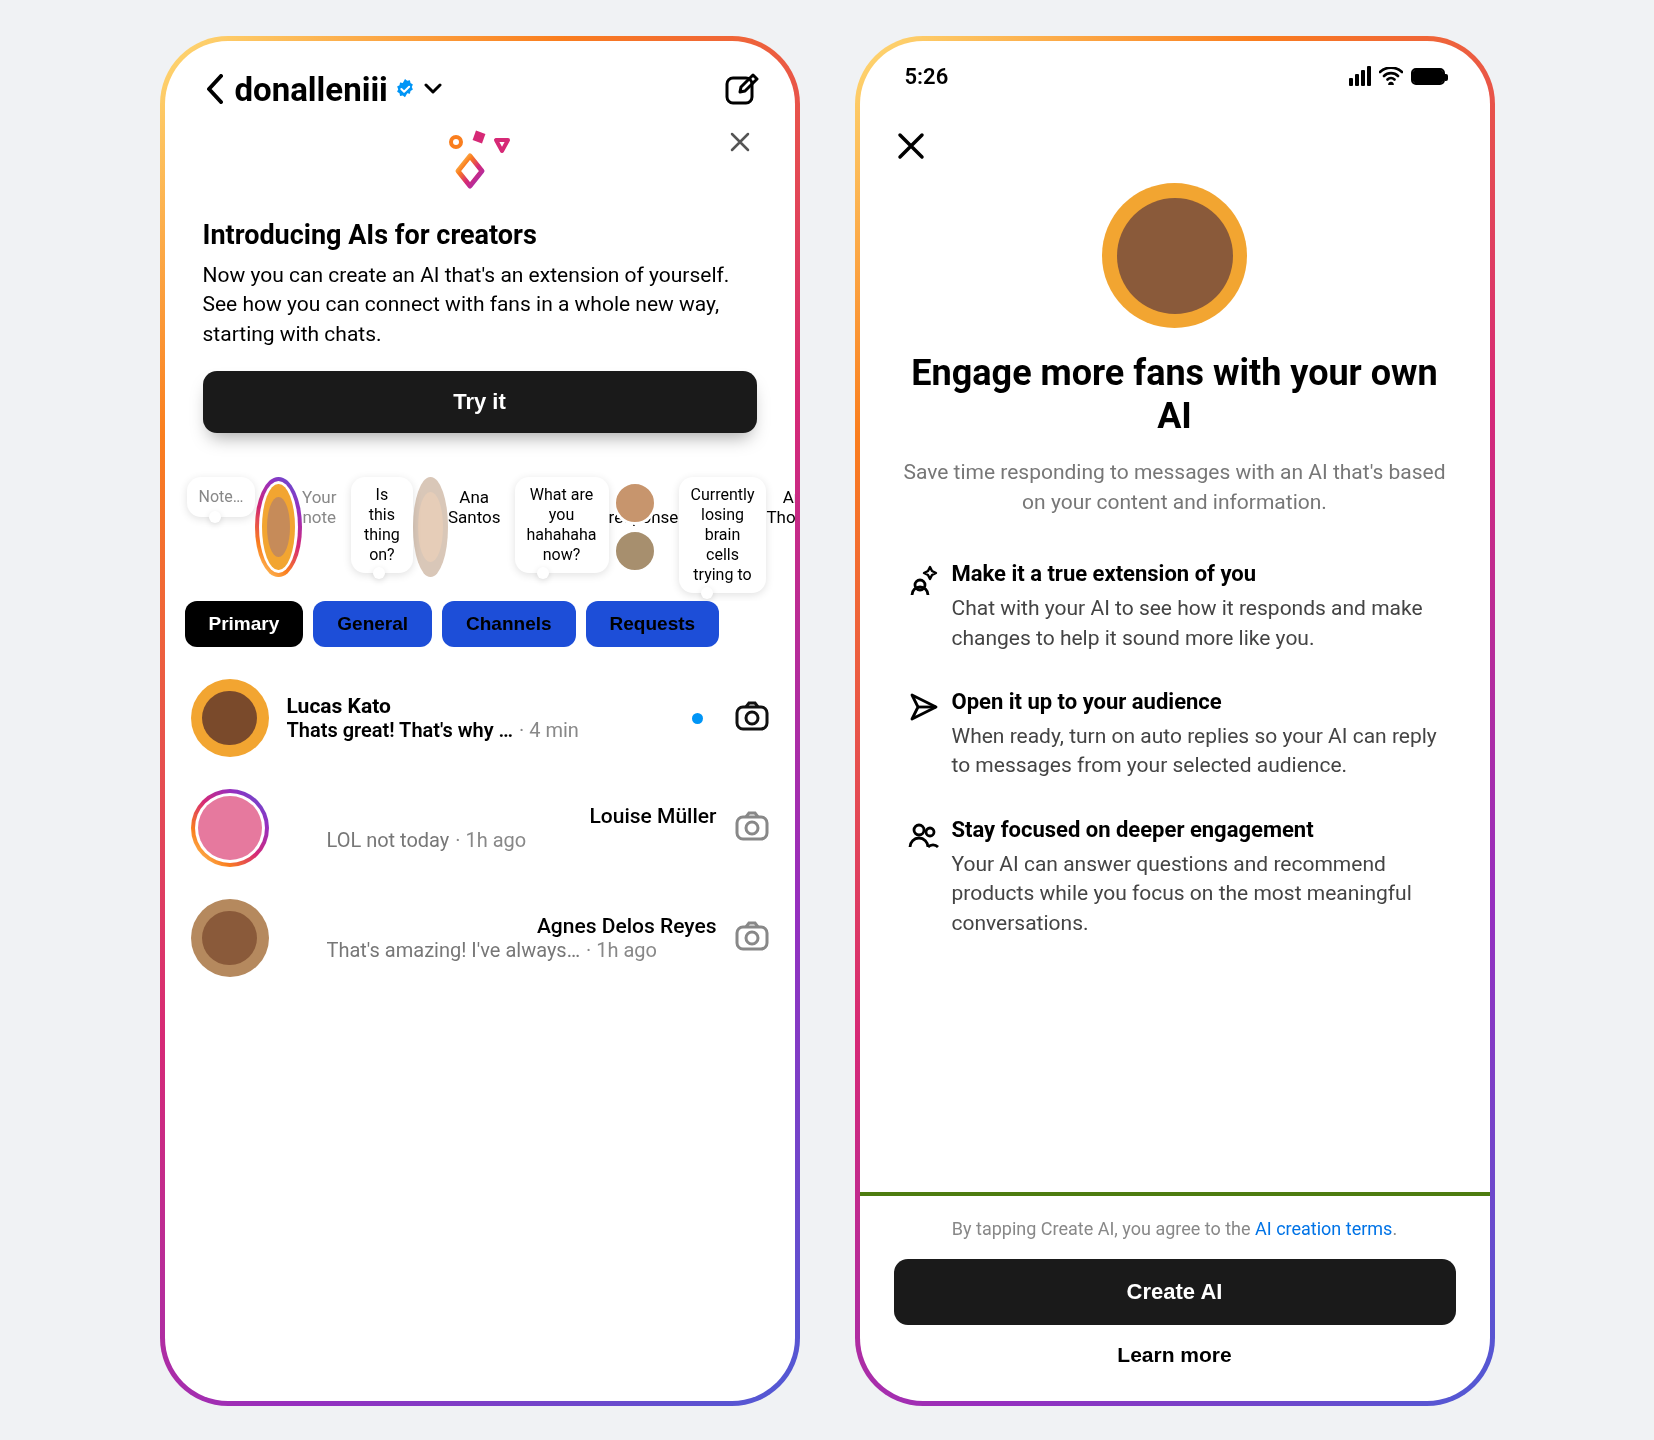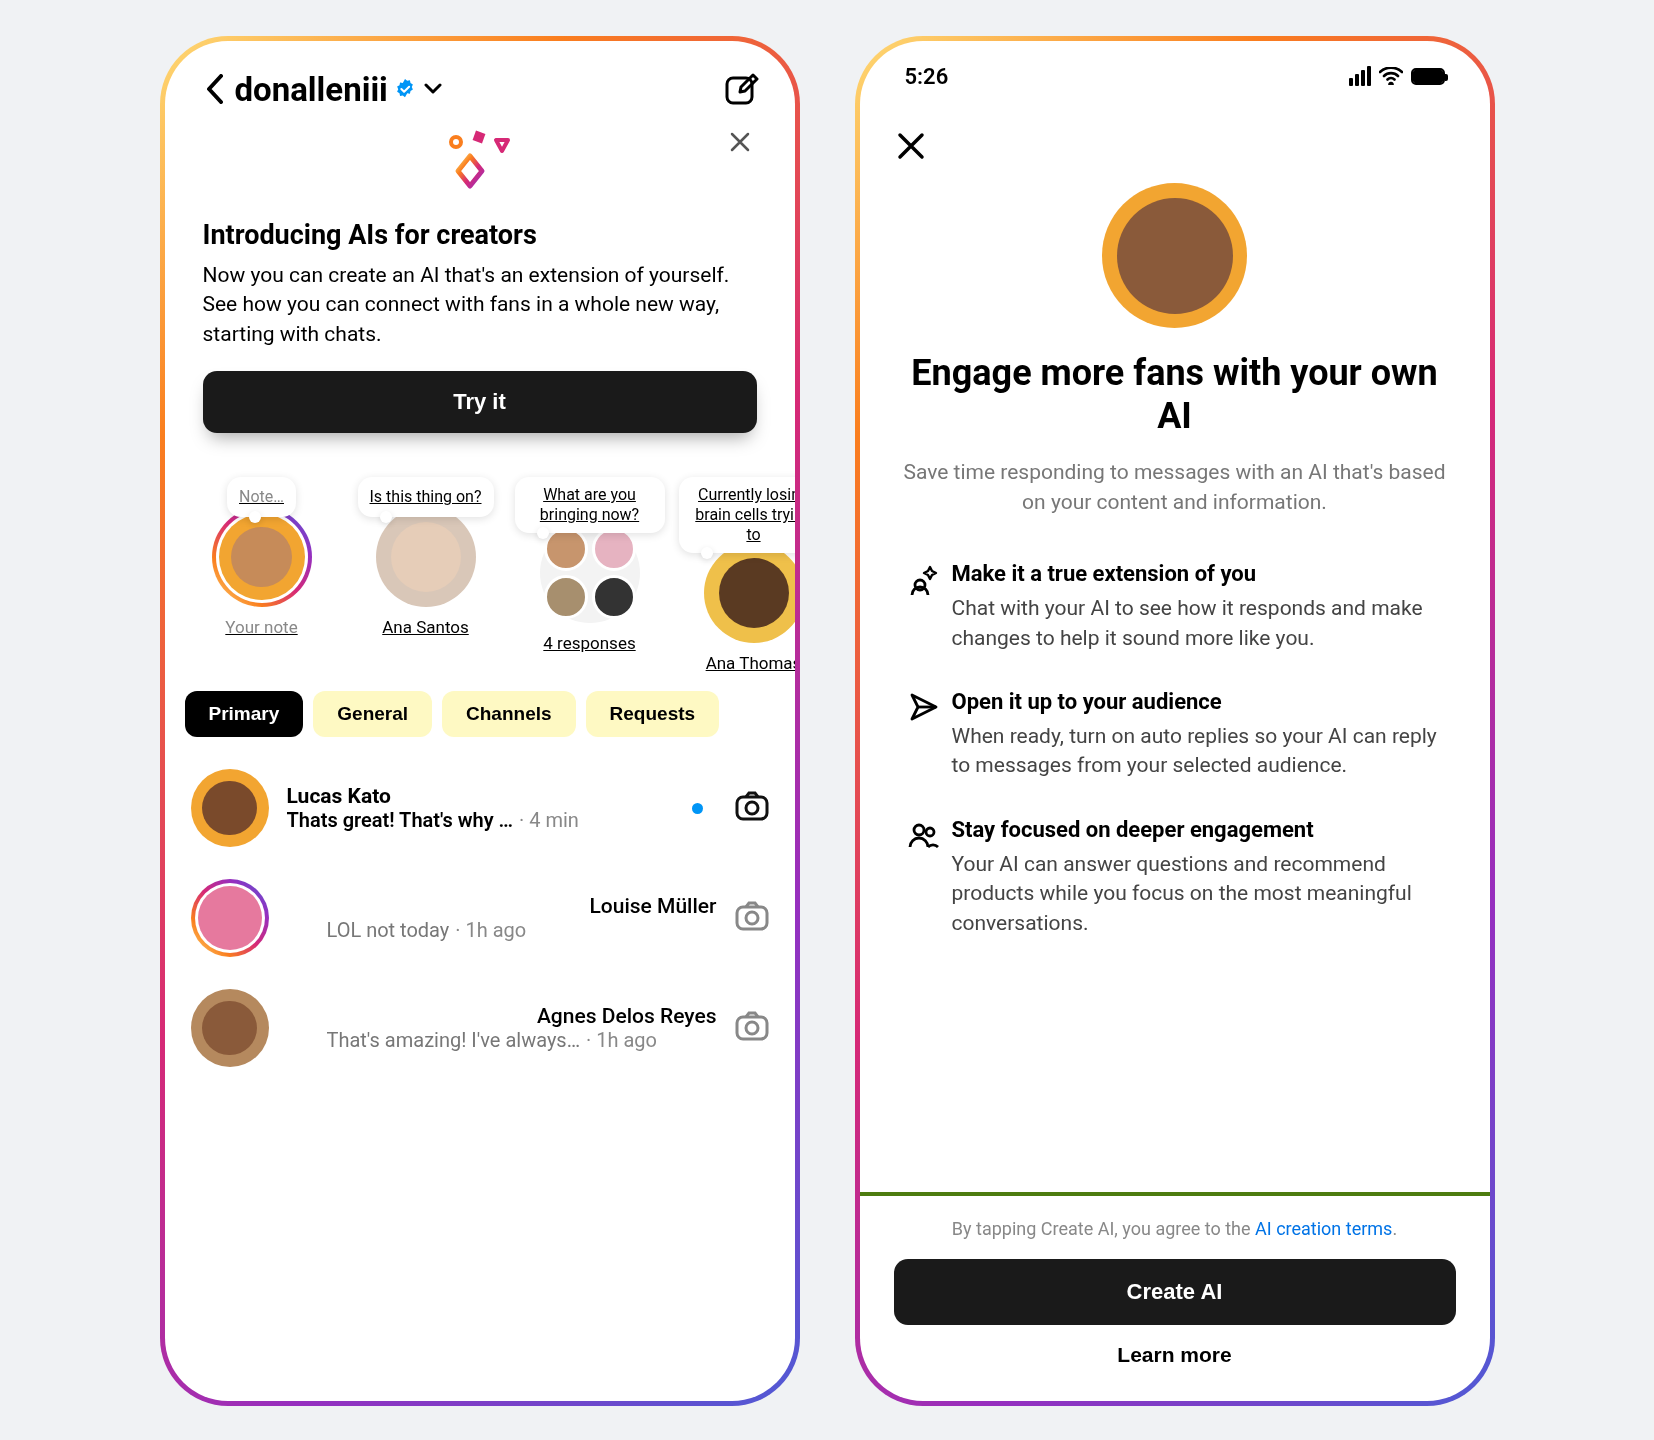--- a/index.html
+++ b/index.html
@@ -49,38 +49,38 @@
 .compose { margin-left:auto; width:36px; height:36px; }
 
 .promo { padding: 12px 38px 26px; position:relative; }
 .promo-close { position:absolute; right:44px; top:22px; color:#555; }
 .sparkle-wrap { width:100%; height:90px; display:flex; justify-content:center; align-items:center; margin-bottom:8px; }
 .promo-title { font-size:27px; font-weight:700; margin-bottom:10px; }
 .promo-body { font-size:21px; line-height:1.4; color:#000; margin-bottom:22px; }
 .try-btn { width:100%; background:#1a1a1a; color:#fff; border:none; border-radius:14px; font-size:22px; font-weight:600; padding:18px 0; box-shadow:0 10px 18px -6px rgba(0,0,0,.35); }
 
 .notes-row { display:flex; gap:14px; padding: 18px 0 18px 22px; overflow:hidden; }
-.note-item { display:flex; flex-direction:column; align-items:center; width:150px; flex:0 0 auto; text-align:center;text-decoration:underline; }
+.note-item { display:flex; flex-direction:row; align-items:flex-start; width:150px; flex:0 0 auto; text-align:center; }
 .note-bubble { background:#fff; border-radius:14px; padding:8px 12px; font-size:16px; line-height:1.25; box-shadow:0 2px 8px rgba(0,0,0,.12); position:relative; margin-bottom:-10px; z-index:2; min-height:40px; display:flex; align-items:center; justify-content:center; }
 .note-bubble.placeholder { color:#888; }
 .note-bubble::after { content:""; position:absolute; bottom:-6px; left:22px; width:12px; height:12px; background:#fff; border-radius:50%; box-shadow:0 2px 6px rgba(0,0,0,.12); }
 .avatar { width:100px; height:100px; border-radius:50%; background:#ddd; display:flex; align-items:center; justify-content:center; overflow:hidden; }
 .avatar.ring { outline:4px solid transparent; background: linear-gradient(#fff,#fff) padding-box, linear-gradient(45deg,#feda75,#fa7e1e,#d62976,#962fbf,#4f5bd5) border-box; border:4px solid transparent; padding:3px; }
 .avatar.ring .av-inner { width:100%; height:100%; border-radius:50%; background:#f2a531; display:flex; align-items:center; justify-content:center; overflow:hidden; }
 .note-label { font-size:17px; margin-top:10px; color:#000; }
 .note-item.first .note-label { color:#888; }
 .collage { width:100px; height:100px; border-radius:50%; position:relative; background:#f3f3f3; }
 .collage .c { position:absolute; border-radius:50%; background:#ccc; border:3px solid #fff; }
 .collage .c1 { width:44px; height:44px; top:4px; left:4px; background:#c7956d; }
 .collage .c2 { width:44px; height:44px; top:4px; right:4px; background:#e6b3c1; }
 .collage .c3 { width:44px; height:44px; bottom:4px; left:4px; background:#a78f6e; }
 .collage .c4 { width:44px; height:44px; bottom:4px; right:4px; background:#333; }
 
 .tabs { display:flex; gap:10px; padding: 0 20px 8px; }
-.tab { border:none; border-radius:12px; padding:12px 24px; font-size:19px; font-weight:600; background:#fef9c3; color:#000; }
+.tab { border:none; border-radius:12px; padding:12px 24px; font-size:19px; font-weight:600; background:#1d4ed8; color:#000; }
 .tab.active { background:#000; color:#fff; }
 
 .chat-list { padding-top:8px; }
 .chat-row { display:flex; align-items:center; padding:16px 26px; gap:18px; }
 .chat-av { width:78px; height:78px; border-radius:50%; background:#ddd; flex:0 0 auto; overflow:hidden; display:flex; align-items:center; justify-content:center; position:relative; }
 .chat-av.ring { background: linear-gradient(#fff,#fff) padding-box, linear-gradient(45deg,#feda75,#fa7e1e,#d62976,#962fbf,#4f5bd5) border-box; border:4px solid transparent; padding:3px; }
 .chat-av.ring .inner { width:100%; height:100%; border-radius:50%; background:#e08; }
 .chat-av.group { background:none; }
 .chat-av.group .g1 { position:absolute; width:52px; height:52px; border-radius:50%; background:#b35; top:0; left:0; border:3px solid #fff;}
 .chat-av.group .g2 { position:absolute; width:52px; height:52px; border-radius:50%; background:#e9b; bottom:0; right:0; border:3px solid #fff;}
@@ -183,21 +183,21 @@
         <div class="note-label">Your note</div>
       </div>
       <div class="note-item">
         <div class="note-bubble">Is this thing on?</div>
         <div class="avatar" style="background:#d9c7b8;">
             <div class="face" style="background:#e6cdb8;"></div>
           </div>
         <div class="note-label">Ana Santos</div>
       </div>
       <div class="note-item">
-        <div class="note-bubble">What are you bringing now?</div>
+        <div class="note-bubble">What are you hahahaha now?</div>
         <div class="collage">
             <div class="c c1"></div>
             <div class="c c2"></div>
             <div class="c c3"></div>
             <div class="c c4"></div>
           </div>
         <div class="note-label">4 responses</div>
       </div>
       <div class="note-item">
         <div class="note-bubble">Currently losing brain cells trying to</div>

